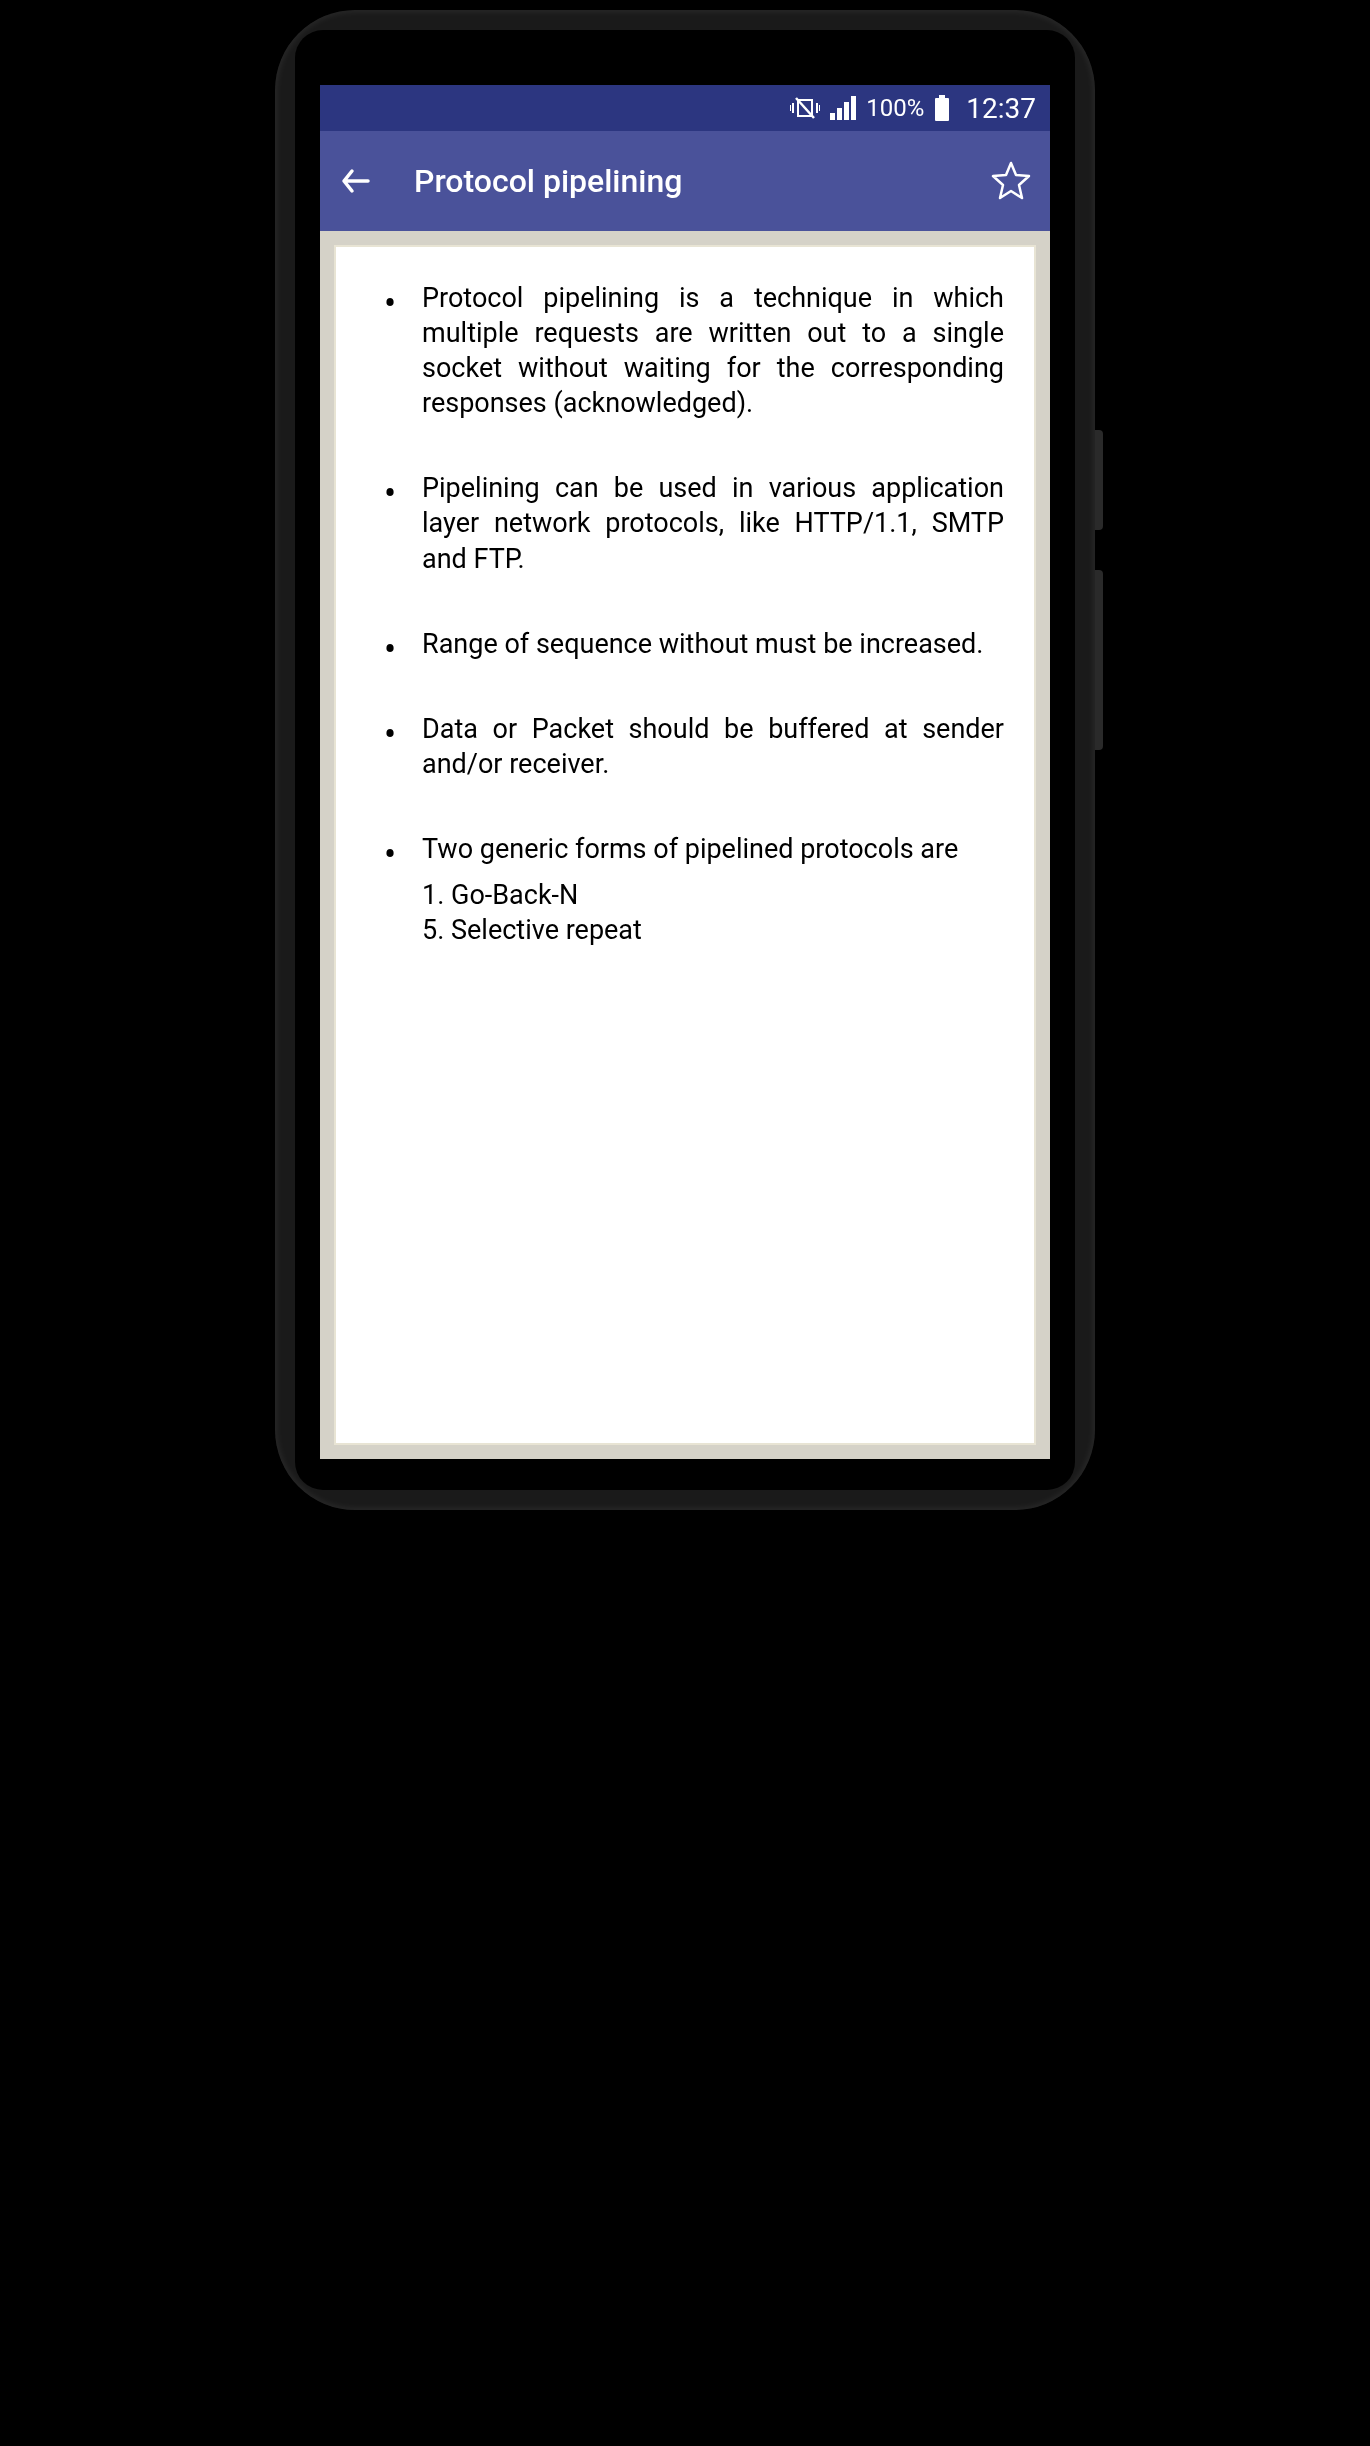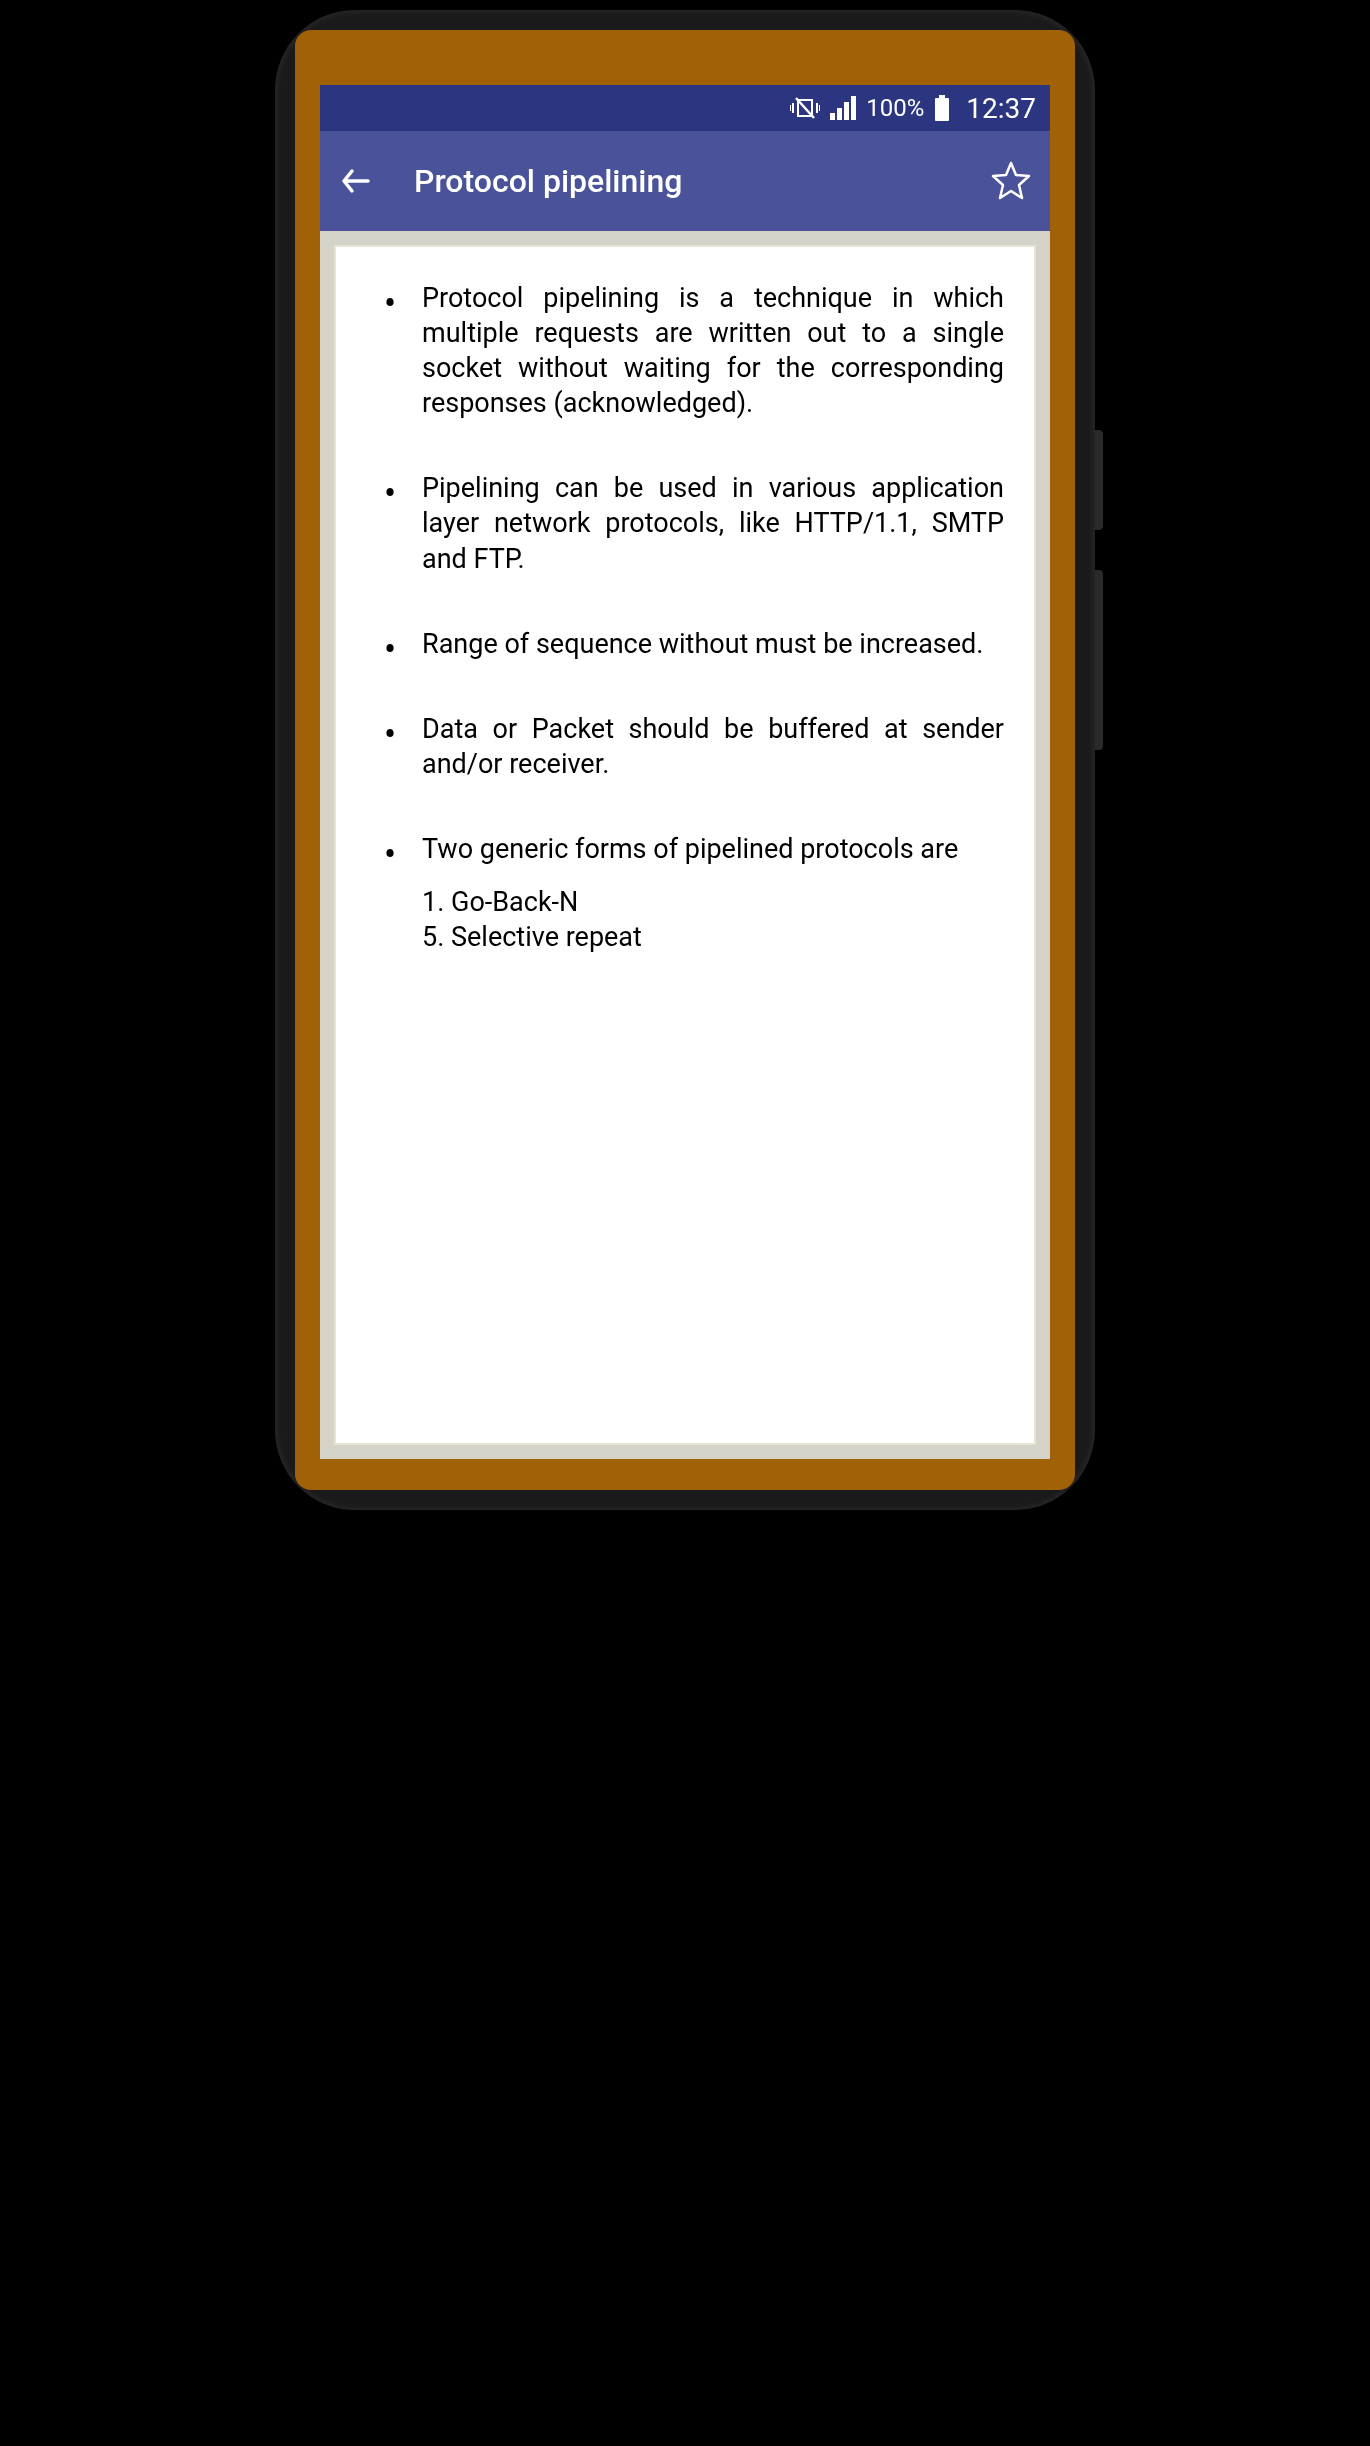--- a/index.html
+++ b/index.html
@@ -17,22 +17,22 @@
   background: #1a1a1a;
   border-radius: 80px;
   padding: 20px;
   position: relative;
   margin-top: 10px;
   box-shadow: inset 0 0 8px rgba(255,255,255,0.1);
 }
 .phone-inner {
   width: 100%;
   height: 100%;
-  background: #a16207;
-  border-radius: 16px;
+  background: #000000;
+  border-radius: 28px;
   padding: 55px 25px 31px 25px;
   position: relative;
 }
 .speaker {
   position: absolute;
   top: 25px;
   left: 50%;
   transform: translateX(-50%);
   width: 180px;
   height: 12px;
@@ -107,21 +107,21 @@
   color: #000;
   text-align: justify;
 }
 .bullets li::before {
   content: "•";
   position: absolute;
   left: 18px;
   top: 0;
   font-size: 36px;
 }
-.sub-lines { margin-top: 18px; }
+.sub-lines { margin-top: 11px; }
 .sub-line { display: block; text-align: left; }
 svg { display: block; }
 </style>
 </head>
 <body>
 
 <div class="phone-frame">
   <div class="speaker"></div>
   <div class="side-button b1"></div>
   <div class="side-button b2"></div>

